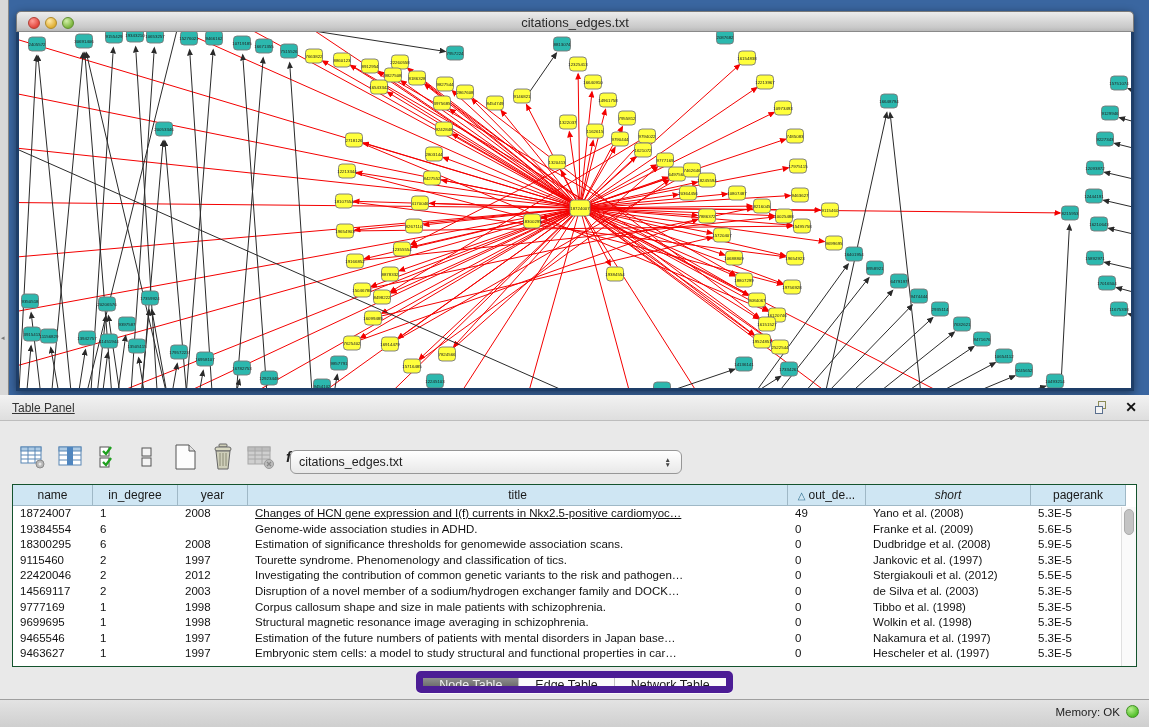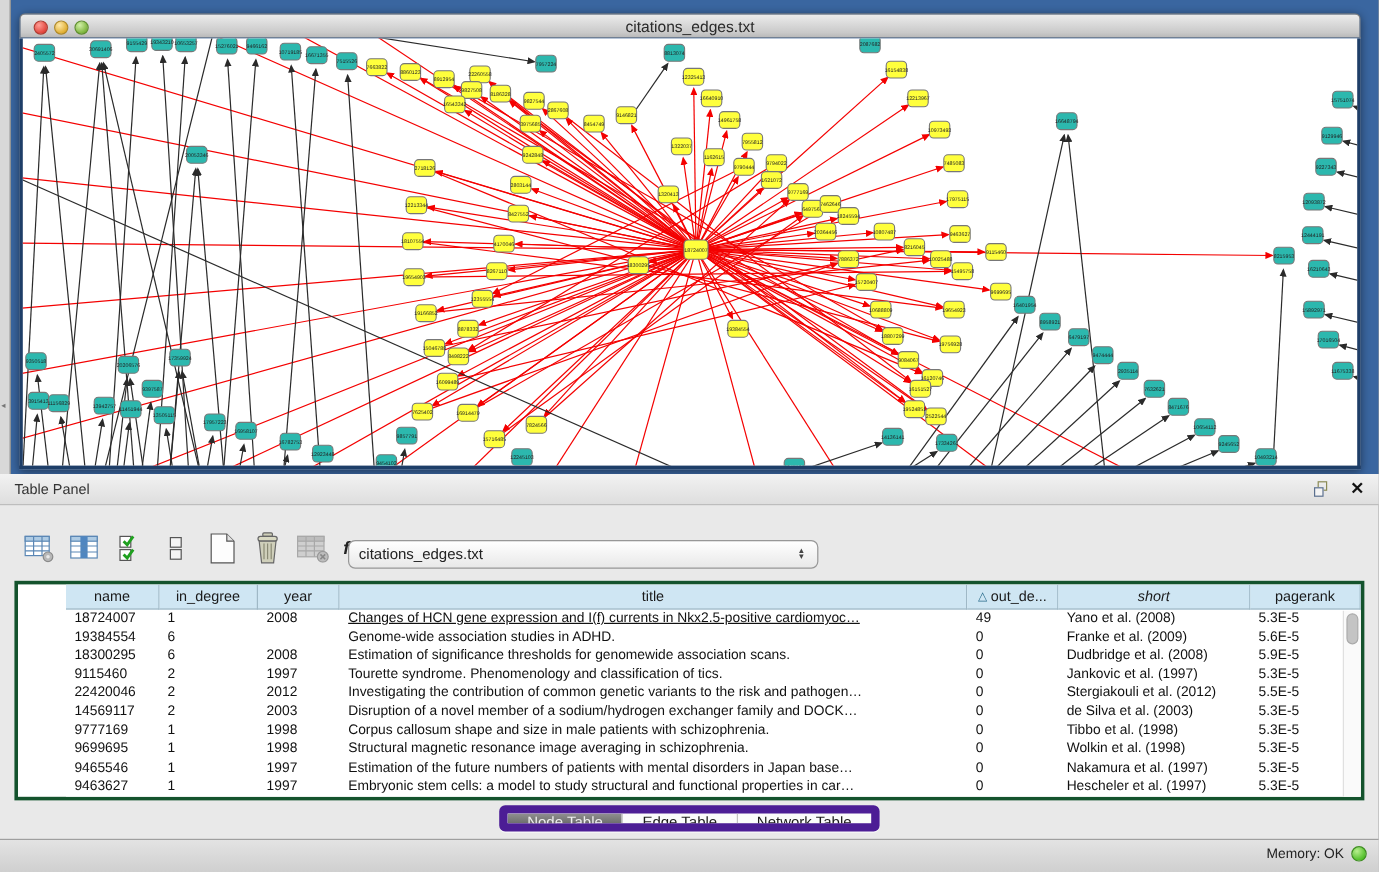--- a/index.html
+++ b/index.html
@@ -19,34 +19,34 @@
   .tl{position:absolute;top:4.5px;width:12px;height:12px;border-radius:50%;}
   .tl.r{left:11px;background:radial-gradient(circle at 35% 30%,#ff9d96,#e2463d 70%);border:1px solid #b03d33;}
   .tl.y{left:28px;background:radial-gradient(circle at 35% 30%,#ffe9a8,#e0af34 70%);border:1px solid #b08a28;}
   .tl.g{left:45px;background:radial-gradient(circle at 35% 30%,#d2f0a8,#7db53e 70%);border:1px solid #5f8f2f;}
   .net-content{position:absolute;left:0;top:21px;right:0;bottom:0;background:#fff;border:3px solid #1e3e68;border-top:none;}
   .net-content svg{display:block;}
 
   
   .table-panel{position:absolute;left:0;top:395px;width:1149px;height:332px;background:#e9e9e9;}
   .panel-header{position:absolute;left:0;top:0;right:0;height:26px;background:linear-gradient(#f2f2f2,#dedede);border-bottom:1px solid #bdbdbd;}
-  .panel-header .ptitle{position:absolute;left:12px;top:6px;font-size:12px;color:#333;}
+  .panel-header .ptitle{position:absolute;left:12px;top:6px;font-size:12px;color:#333;text-decoration:underline;}
   .float-ico{position:absolute;right:40px;top:6px;width:14px;height:14px;}
   .float-ico .sq1{position:absolute;left:3px;top:0;width:8px;height:8px;border:1.5px solid #8b8b55;background:transparent;}
   .float-ico .sq2{position:absolute;left:0;top:5px;width:8px;height:8px;border:1.5px solid #5a6f8e;background:#f4f4f4;}
   .close-ico{position:absolute;right:12px;top:4px;font-size:14px;font-weight:bold;color:#111;line-height:16px;}
 
   .toolbar{position:absolute;left:18px;top:46px;height:34px;display:flex;align-items:center;gap:8px;}
   .tbtn{width:30px;height:32px;display:flex;align-items:center;justify-content:center;background:transparent;border:none;padding:0;}
   .combo{position:absolute;left:290px;top:55px;width:392px;height:24px;border:1px solid #979797;border-radius:6px;
     background:linear-gradient(#ffffff,#e8e8e8);display:flex;align-items:center;padding:0 8px;}
   .combo .val{flex:1;font-size:12.5px;color:#222;}
   .combo .steppers{display:flex;flex-direction:column;line-height:5px;font-size:6.5px;color:#444;padding-right:2px;}
 
-  .tbl-wrap{position:absolute;left:12px;top:89px;width:1125px;height:183px;background:#fff;border:3px solid #14532d;overflow:hidden;padding-left:40px;}
+  .tbl-wrap{position:absolute;left:12px;top:89px;width:1125px;height:183px;background:#fff;border:1px solid #14532d;overflow:hidden;}
   .tbl-header{display:flex;height:21px;}
   .hcell{background:#cfe6f3;border-right:1px solid #9fb8c6;border-bottom:1px solid #9fb8c6;font-size:12px;color:#1a1a1a;
     display:flex;align-items:center;justify-content:center;white-space:nowrap;overflow:hidden;}
   .hcell .sort{color:#2f6f8f;font-size:10px;margin-right:3px;}
   .trow{display:flex;height:15.6px;background:#fff;}
   .tcell{font-size:11.5px;color:#111;padding:1px 0 0 7px;white-space:nowrap;overflow:hidden;}
   .vscroll{position:absolute;right:0;top:22px;bottom:0;width:15px;background:#fafafa;border-left:1px solid #e0e0e0;}
   .vthumb{position:absolute;left:2px;top:2px;width:10px;height:26px;border-radius:5px;background:#c4c4c4;border:1px solid #ababab;}
 
   .tabs-row{position:absolute;left:0;top:276px;width:100%;height:24px;display:flex;justify-content:center;}

